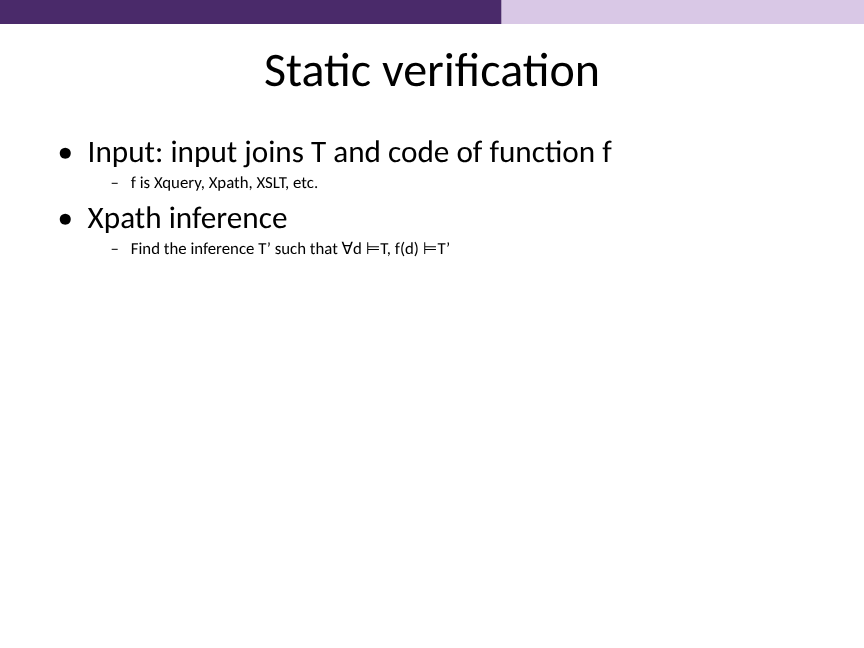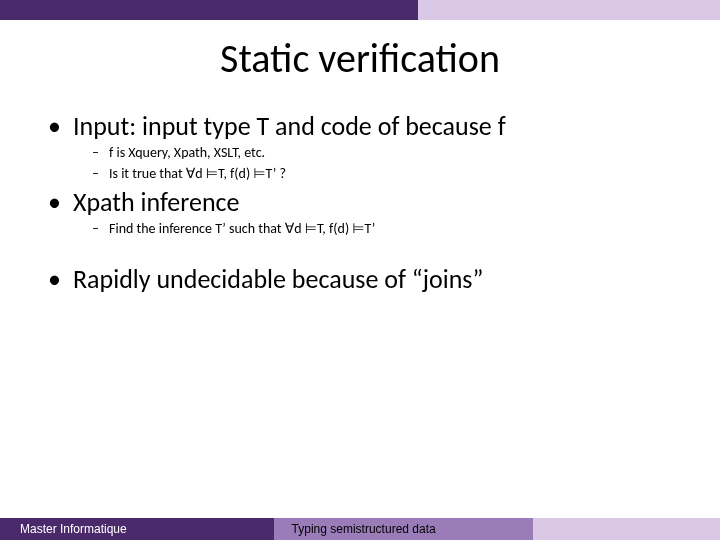--- a/index.html
+++ b/index.html
@@ -27,35 +27,24 @@
 
 <div class="slide">
   <div class="topbar">
     <div class="tb-dark"></div>
     <div class="tb-light"></div>
   </div>
 
   <div class="title">Static verification</div>
 
   <div class="content">
-    <div class="b1"><span>Input: input type T and code of because f</span></div>
+    <div class="b1"><span>Input: input joins T and code of function f</span></div>
     <div class="b2"><span>f is Xquery, Xpath, XSLT, etc.</span></div>
 
-    <div class="b2"><span>Is it true that ∀d ⊨T, f(d) ⊨T’ ?</span></div>
 
     <div class="b1"><span>Xpath inference</span></div>
     <div class="b2"><span>Find the inference T’ such that ∀d ⊨T, f(d) ⊨T’</span></div>
 
     <div class="gap"></div>
 
-    <div class="b1"><span>Rapidly undecidable because of “joins”</span></div>
   </div>
 
-  <div class="footer">
-    <div class="f-left">
-        <span>Master Informatique</span>
-      </div>
-    <div class="f-mid">
-        <span>Typing semistructured data</span>
-      </div>
-    <div class="f-right"></div>
-  </div>
 </div>
 
 </body></html>

